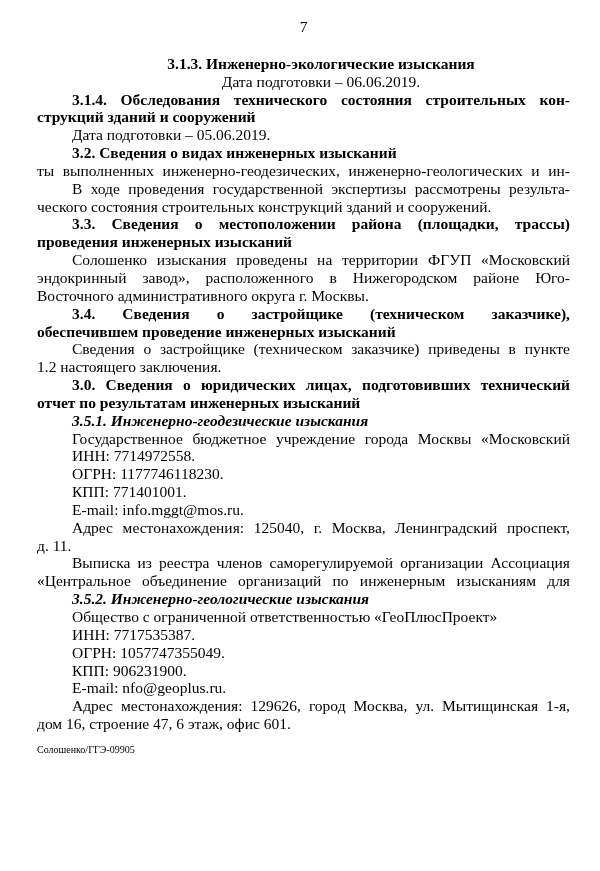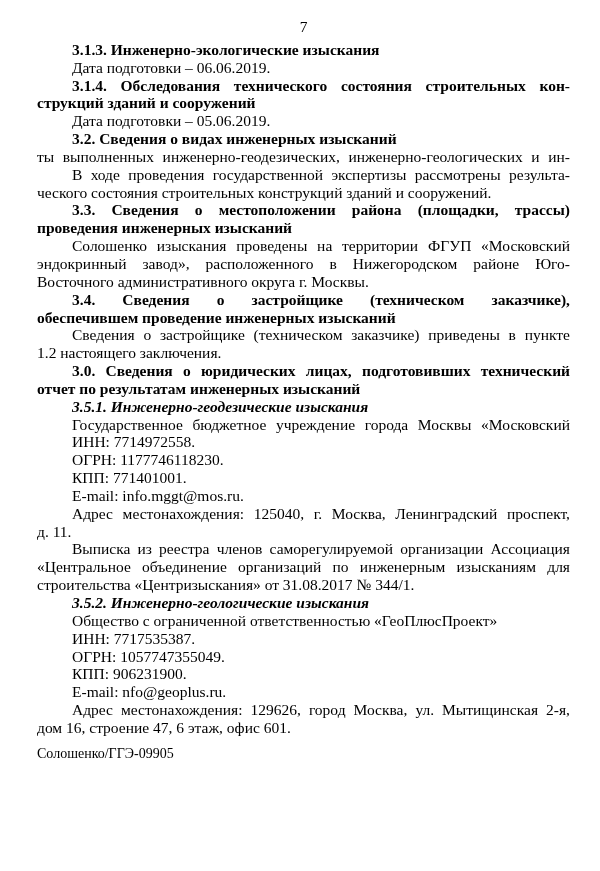--- a/index.html
+++ b/index.html
@@ -22,24 +22,24 @@
     width: 533px;
   }
   .ln { min-height: 17.85px; }
   .pageno { text-align: center; }
   .ind { text-indent: 35px; }
   
   .j { text-align: justify; text-align-last: justify; }
   .b { font-weight: bold; }
   .bi { font-weight: bold; font-style: italic; }
   section.gap { }
-  section.first { margin-top: 5px; }
+  section.first { margin-top: 19px; text-align: center; }
   .footer {
     margin-top: 9px;
-    font-size: 14px;
+    font-size: 10px;
     line-height: 16px;
   }
 </style>
 </head>
 <body>
 
 <div class="doc">
 
   <div class="ln pageno">7</div>
 
@@ -85,29 +85,28 @@
     <div class="ln bi ind">3.5.1. Инженерно-геодезические изыскания</div>
     <div class="ln ind j">Государственное бюджетное учреждение города Москвы «Московский</div>
     <div class="ln ind">ИНН: 7714972558.</div>
     <div class="ln ind">ОГРН: 1177746118230.</div>
     <div class="ln ind">КПП: 771401001.</div>
     <div class="ln ind">E-mail: info.mggt@mos.ru.</div>
     <div class="ln ind j">Адрес местонахождения: 125040, г. Москва, Ленинградский проспект,</div>
     <div class="ln">д. 11.</div>
     <div class="ln ind j">Выписка из реестра членов саморегулируемой организации Ассоциация</div>
     <div class="ln j">«Центральное объединение организаций по инженерным изысканиям для</div>
-    <div class="ln">строительства «Центризыскания» от 31.08.2017 № 344/1.</div>
   </section>
 
   <section class="gap">
     <div class="ln bi ind">3.5.2. Инженерно-геологические изыскания</div>
     <div class="ln ind">Общество с ограниченной ответственностью «ГеоПлюсПроект»</div>
     <div class="ln ind">ИНН: 7717535387.</div>
     <div class="ln ind">ОГРН: 1057747355049.</div>
     <div class="ln ind">КПП: 906231900.</div>
     <div class="ln ind">E-mail: nfo@geoplus.ru.</div>
-    <div class="ln ind j">Адрес местонахождения: 129626, город Москва, ул. Мытищинская 2-я,</div>
+    <div class="ln ind j">Адрес местонахождения: 129626, город Москва, ул. Мытищинская 1-я,</div>
     <div class="ln">дом 16, строение 47, 6 этаж, офис 601.</div>
   </section>
 
   <div class="ln footer">Солошенко/ГГЭ-09905</div>
 
 </div>
 
 </body></html>

